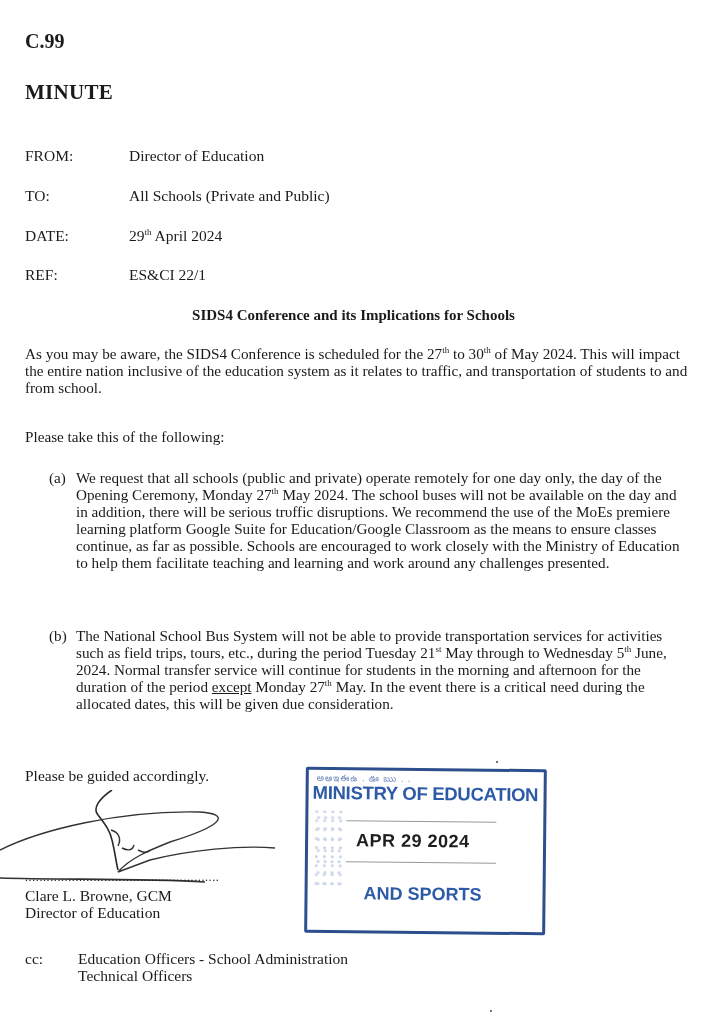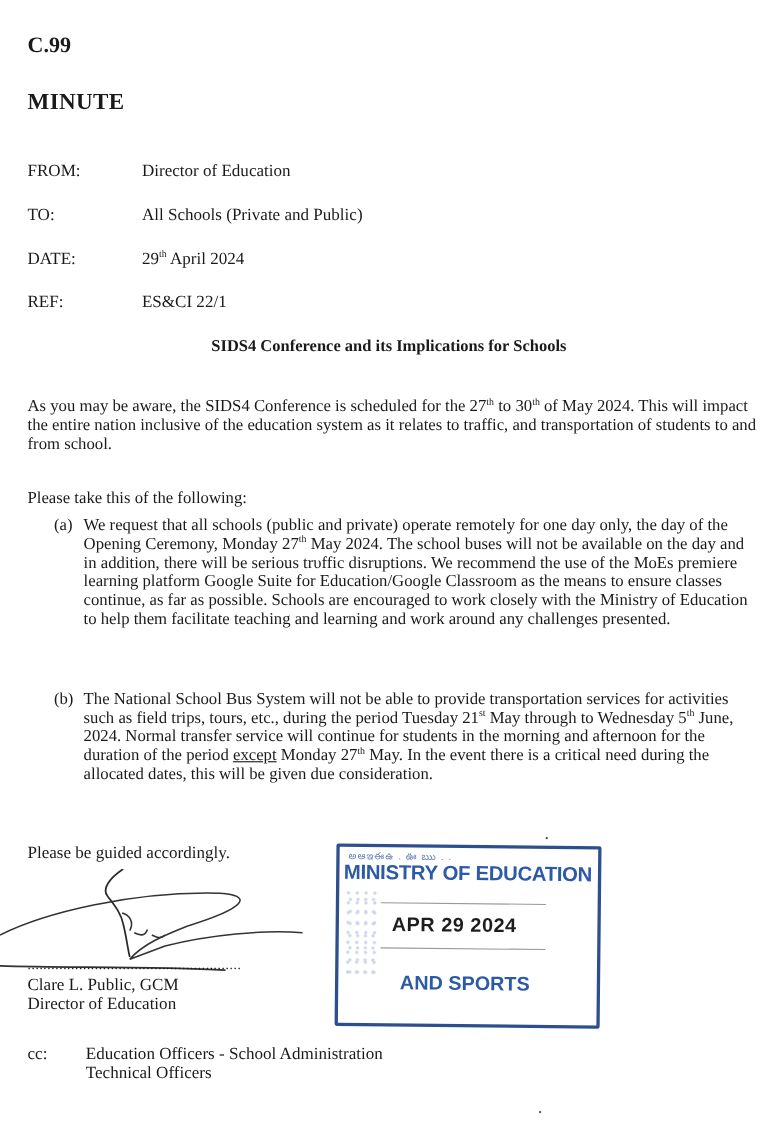--- a/index.html
+++ b/index.html
@@ -6,21 +6,21 @@
     body {
       width: 707px; height: 1024px; position: relative; overflow: hidden;
       font-family: "Liberation Serif", serif; color: #1a1a1a;
     }
     .abs { position: absolute; }
     .code { left: 25px; top: 30px; font-size: 20px; font-weight: bold; }
     .minute { left: 25px; top: 80px; font-size: 21px; font-weight: bold; letter-spacing: 0.3px; }
     .hdr-row { left: 25px; font-size: 15.5px; display: flex; align-items: flex-end; }
     .hdr-label { width: 104px; }
     .subject { left: 0; width: 707px; top: 307px; text-align: center; font-size: 15px; font-weight: bold; }
-    .para { left: 25px; width: 665px; font-size: 15.2px; line-height: 17px; margin-top: 16px; }
+    .para { left: 25px; width: 665px; font-size: 15.2px; line-height: 17px; }
     .item { left: 49px; width: 640px; font-size: 15.2px; line-height: 17px; display: flex; }
     .item-mark { width: 27px; flex-shrink: 0; }
     .item-text { flex: 1; }
     sup { font-size: 9px; line-height: 0; vertical-align: 6px; }
     .underline { text-decoration: underline; margin-top: 30px; }
     .closing { left: 25px; top: 767px; font-size: 15.5px; }
     .dots { left: 25px; top: 870px; font-size: 12px; letter-spacing: 0.6px; }
     .signer { left: 25px; top: 887px; font-size: 15.5px; line-height: 17px; }
     .cc-label { left: 25px; top: 950px; font-size: 15.5px; }
     .cc-list { left: 78px; top: 950px; font-size: 15.5px; line-height: 17px; }
@@ -85,21 +85,21 @@
 
 <svg class="abs sig" viewBox="0 0 300 95">
   <path d="M112 0 C100 8, 92 18, 98 25 C104 33, 110 40, 112 50 C115 62, 116 72, 118 80" fill="none" stroke="#2a2a2a" stroke-width="1.6"></path>
   <path d="M0 60 C40 40, 120 20, 200 22 C230 24, 225 35, 170 52 C150 60, 130 68, 118 82 L 150 70 C190 60, 240 55, 275 58" fill="none" stroke="#333" stroke-width="1.4"></path>
   <path d="M0 88 C60 90, 140 88, 205 92" fill="none" stroke="#333" stroke-width="1.6"></path>
   <path d="M111 40 C118 42, 122 48, 118 56 M122 58 C126 60, 132 62, 134 55 M138 60 C142 62, 146 64, 150 60" fill="none" stroke="#333" stroke-width="1.4"></path>
 </svg>
 
 <div class="abs dots">......................................................</div>
 <div class="abs signer">
-  <div>Clare L. Public, GCM</div>
+  <div>Clare L. Browne, GCM</div>
   <div>Director of Education</div>
 </div>
 
 <div class="abs stamp">
   <div class="stamp-header-scribble">అఆఇఈఉ . ఊ ఋ . .</div>
   <div class="stamp-ministry">MINISTRY OF EDUCATION</div>
   <div class="stamp-speckle"></div>
   <div class="stamp-date-box"></div>
   <div class="stamp-date">APR 29 2024</div>
   <div class="stamp-sports">AND SPORTS</div>

